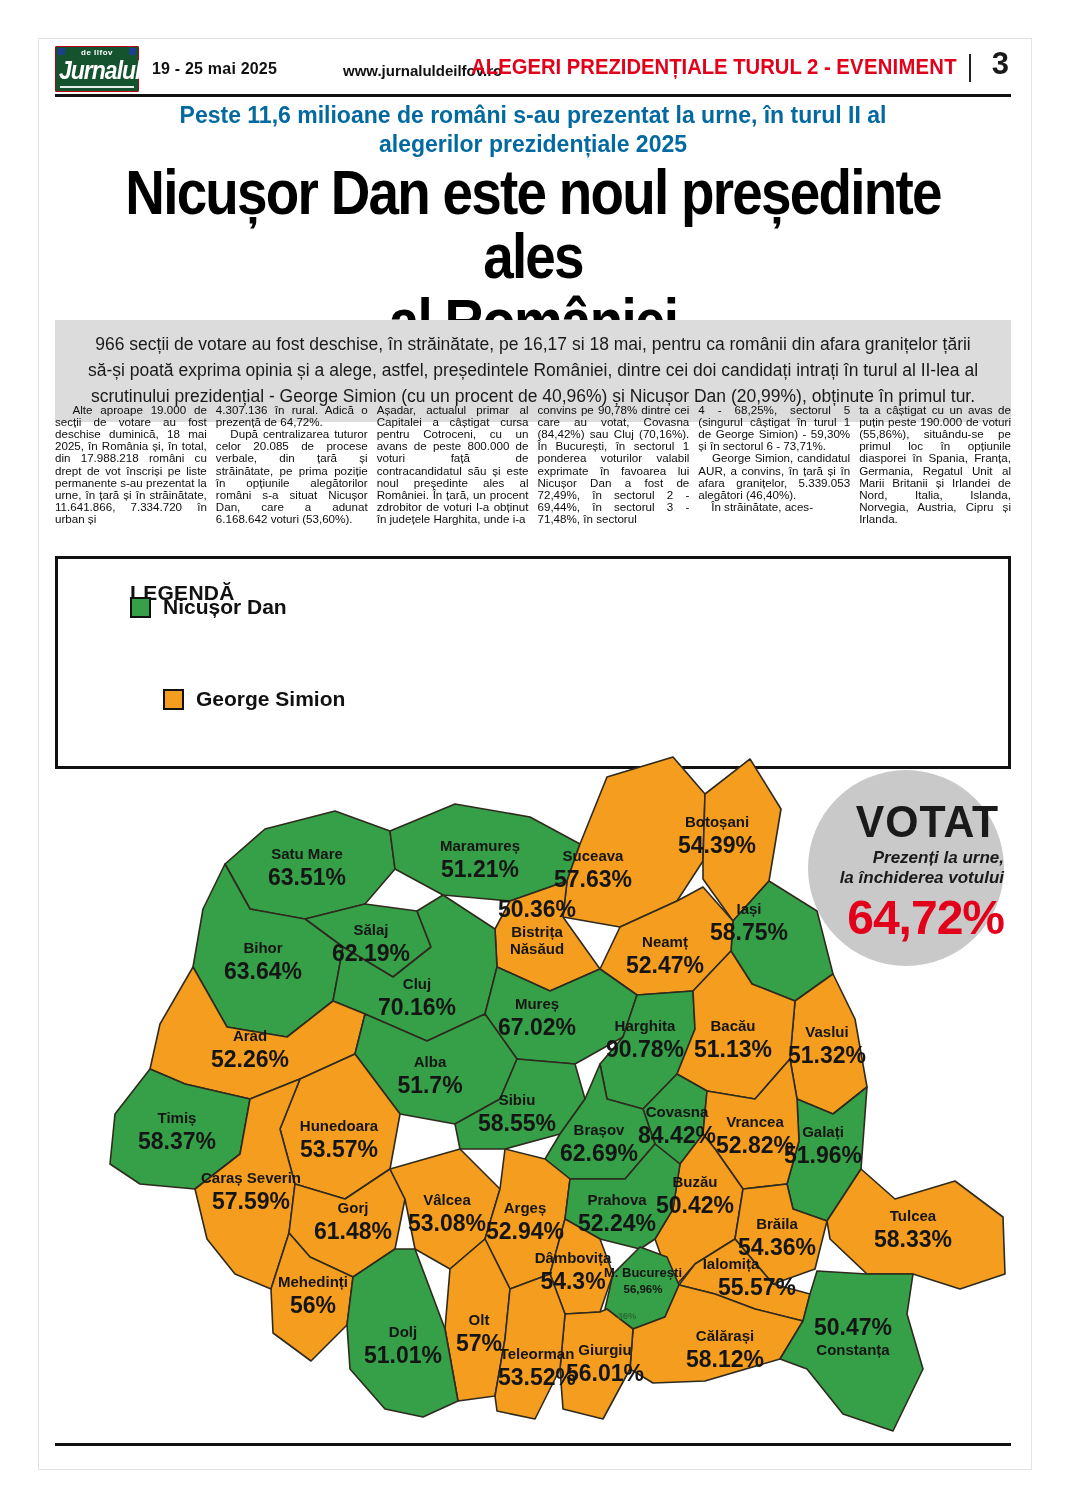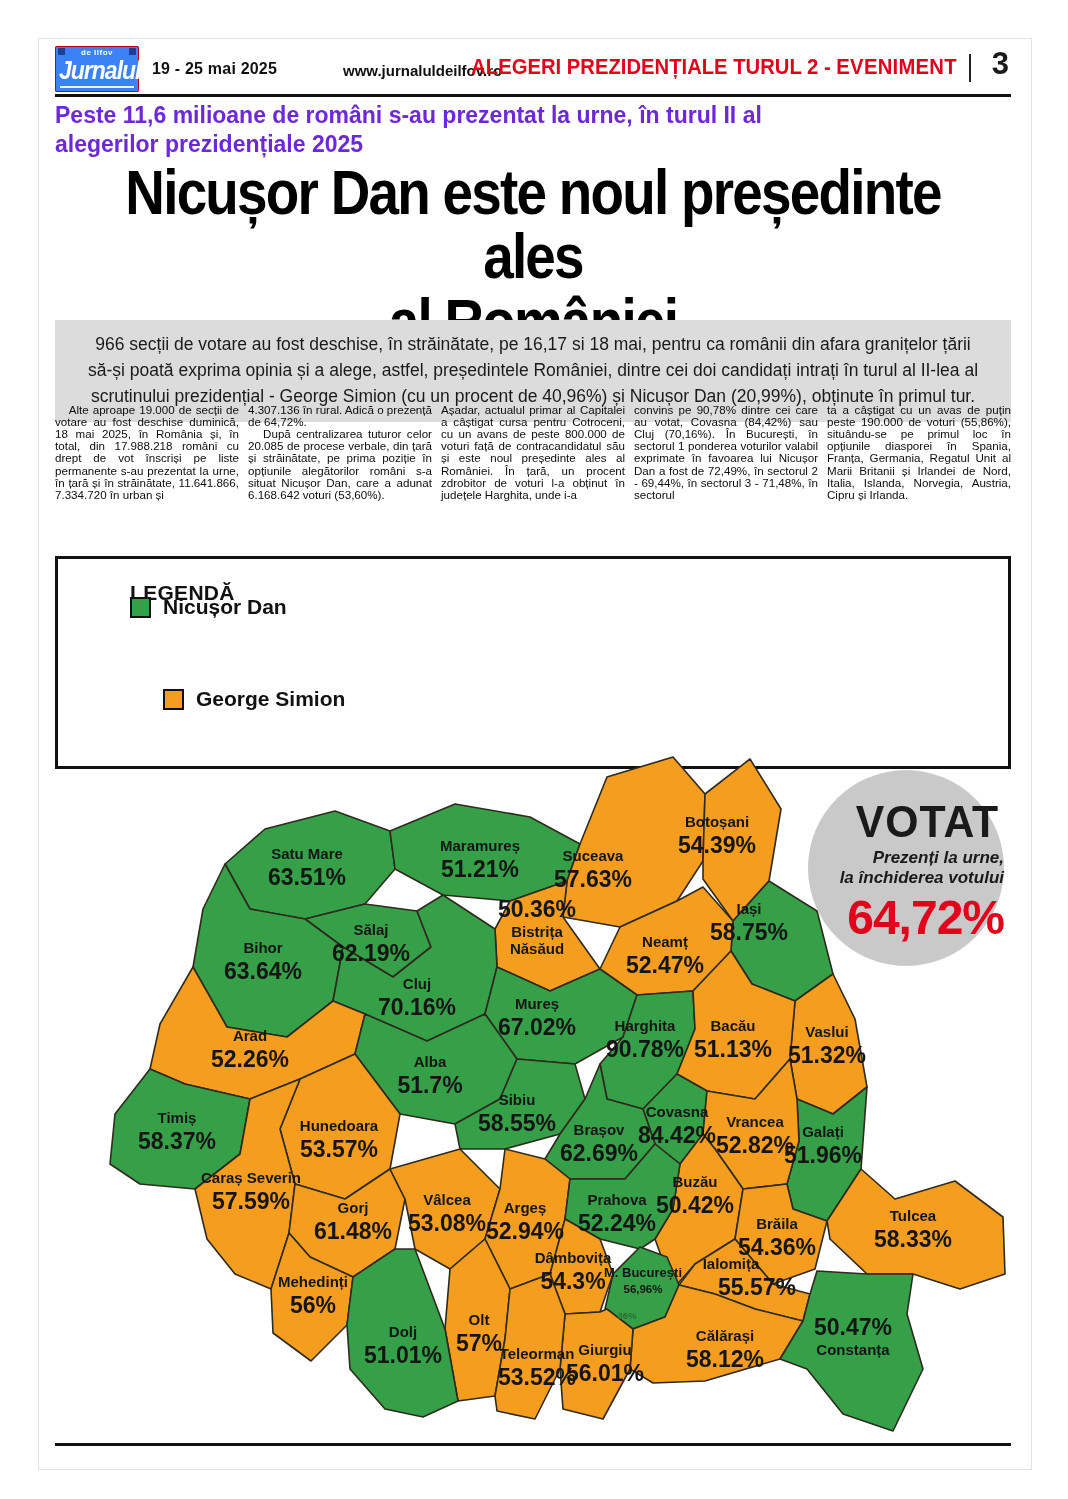--- a/index.html
+++ b/index.html
@@ -2,38 +2,38 @@
 <html><head>
 <meta charset="utf-8">
 <style>
   html,body{margin:0;padding:0;background:#ffffff;}
   .sheet{position:relative;width:1068px;height:1499px;background:#ffffff;overflow:hidden;
          font-family:"Liberation Sans",sans-serif;color:#111;}
   .inner{position:absolute;left:55px;top:0;width:956px;height:1499px;}
 
   
   .hdr{position:absolute;left:0;top:44px;width:956px;height:50px;}
-  .logo{position:absolute;left:0;top:2px;width:84px;height:46px;background:#3b82f6;border-radius:2px;
+  .logo{position:absolute;left:0;top:2px;width:84px;height:46px;background:#14532d;border-radius:2px;
         box-shadow:0 0 0 1px #b70014 inset;}
   .logo .de{position:absolute;left:26px;top:2px;font-size:8px;font-weight:bold;color:#fff;letter-spacing:.5px;}
   .logo .jt{position:absolute;left:4px;top:9px;font-size:23px;font-weight:bold;color:#fff;
             font-style:italic;letter-spacing:-1px;transform:scaleY(1.15);transform-origin:left top;}
   .logo .bar{position:absolute;left:5px;bottom:4px;width:74px;height:2px;background:#fff;opacity:.9;}
   .logo .sq{position:absolute;top:2px;width:7px;height:7px;background:#1e3f8f;}
   .hdr .date{position:absolute;left:97px;top:16px;font-size:16px;font-weight:bold;letter-spacing:.2px;}
   .hdr .site{position:absolute;left:288px;top:18px;font-size:15px;font-weight:bold;}
   .hdr .section{position:absolute;right:54px;top:10px;font-size:22px;font-weight:bold;color:#e2001a;
                 white-space:nowrap;transform:scaleX(.92);transform-origin:right center;}
   .hdr .section b{font-weight:bold;letter-spacing:.3px;}
   .hdr .divider{position:absolute;right:40px;top:10px;width:2px;height:28px;background:#222;}
   .hdr .pnum{position:absolute;right:2px;top:2px;font-size:31px;font-weight:bold;color:#1a1a1a;}
   .hrule{position:absolute;left:0;width:956px;height:3px;background:#111;}
 
   
-  .subtitle{position:absolute;left:0;top:101px;width:956px;color:#6d28d9;
+  .subtitle{position:absolute;left:0;top:101px;width:956px;text-align:center;color:#0369a1;
             font-size:23px;font-weight:bold;line-height:1.25;}
   .headline{position:absolute;left:0;top:160px;width:956px;text-align:center;color:#000;
             font-size:63px;font-weight:bold;line-height:1.02;letter-spacing:-2px;
             transform:scaleX(.87);transform-origin:center top;}
 
   
   .intro{position:absolute;left:0;top:320px;width:956px;box-sizing:border-box;background:#dcdcdc;
          padding:12px 26px;text-align:center;font-size:17.5px;line-height:1.48;color:#1a1a1a;}
 
   
@@ -99,20 +99,23 @@
     </div>
 
     <div class="intro">966 secții de votare au fost deschise, în străinătate, pe 16,17 si 18 mai, pentru ca românii din afara granițelor țării să-și poată exprima opinia și a alege, astfel, președintele României, dintre cei doi candidați intrați în turul al II-lea al scrutinului prezidențial - George Simion (cu un procent de 40,96%) și Nicușor Dan (20,99%), obținute în primul tur.</div>
 
     <div class="cols">
       <div class="col">	Alte aproape 19.000 de secții de votare au fost deschise duminică, 18 mai 2025, în România și, în total, din 17.988.218 români cu drept de vot înscriși pe liste permanente s-au prezentat la urne, în țară și în străinătate, 11.641.866, 7.334.720 în urban și</div>
       <div class="col">4.307.136 în rural. Adică o prezență de 64,72%.
 	După centralizarea tuturor celor 20.085 de procese verbale, din țară și străinătate, pe prima poziție în opțiunile alegătorilor români s-a situat Nicușor Dan, care a adunat 6.168.642 voturi (53,60%).</div>
       <div class="col">Așadar, actualul primar al Capitalei a câștigat cursa pentru Cotroceni, cu un avans de peste 800.000 de voturi față de contracandidatul său și este noul președinte ales al României. În țară, un procent zdrobitor de voturi l-a obținut în județele Harghita, unde i-a</div>
       <div class="col">convins pe 90,78% dintre cei care au votat, Covasna (84,42%) sau Cluj (70,16%). În București, în sectorul 1 ponderea voturilor valabil exprimate în favoarea lui Nicușor Dan a fost de 72,49%, în sectorul 2 - 69,44%, în sectorul 3 - 71,48%, în sectorul</div>
+      <div class="col">4 - 68,25%, sectorul 5 (singurul câștigat în turul 1 de George Simion) - 59,30% și în sectorul 6 - 73,71%.
+	George Simion, candidatul AUR, a convins, în țară și în afara granițelor, 5.339.053 alegători (46,40%).
+	În străinătate, aces-</div>
       <div class="col">ta a câștigat cu un avas de puțin peste 190.000 de voturi (55,86%), situându-se pe primul loc în opțiunile diasporei în Spania, Franța, Germania, Regatul Unit al Marii Britanii și Irlandei de Nord, Italia, Islanda, Norvegia, Austria, Cipru și Irlanda.</div>
     </div>
 
     <div class="legend">
       <div class="ltitle">LEGENDĂ</div>
       <div class="lentry" style="top:36px;">
         <div class="lswatch" style="background: rgb(53, 160, 72);"></div>
         <div class="lname">Nicușor Dan</div>
       </div>
       <div class="lentry" style="top:128px;padding-left:33px;">

